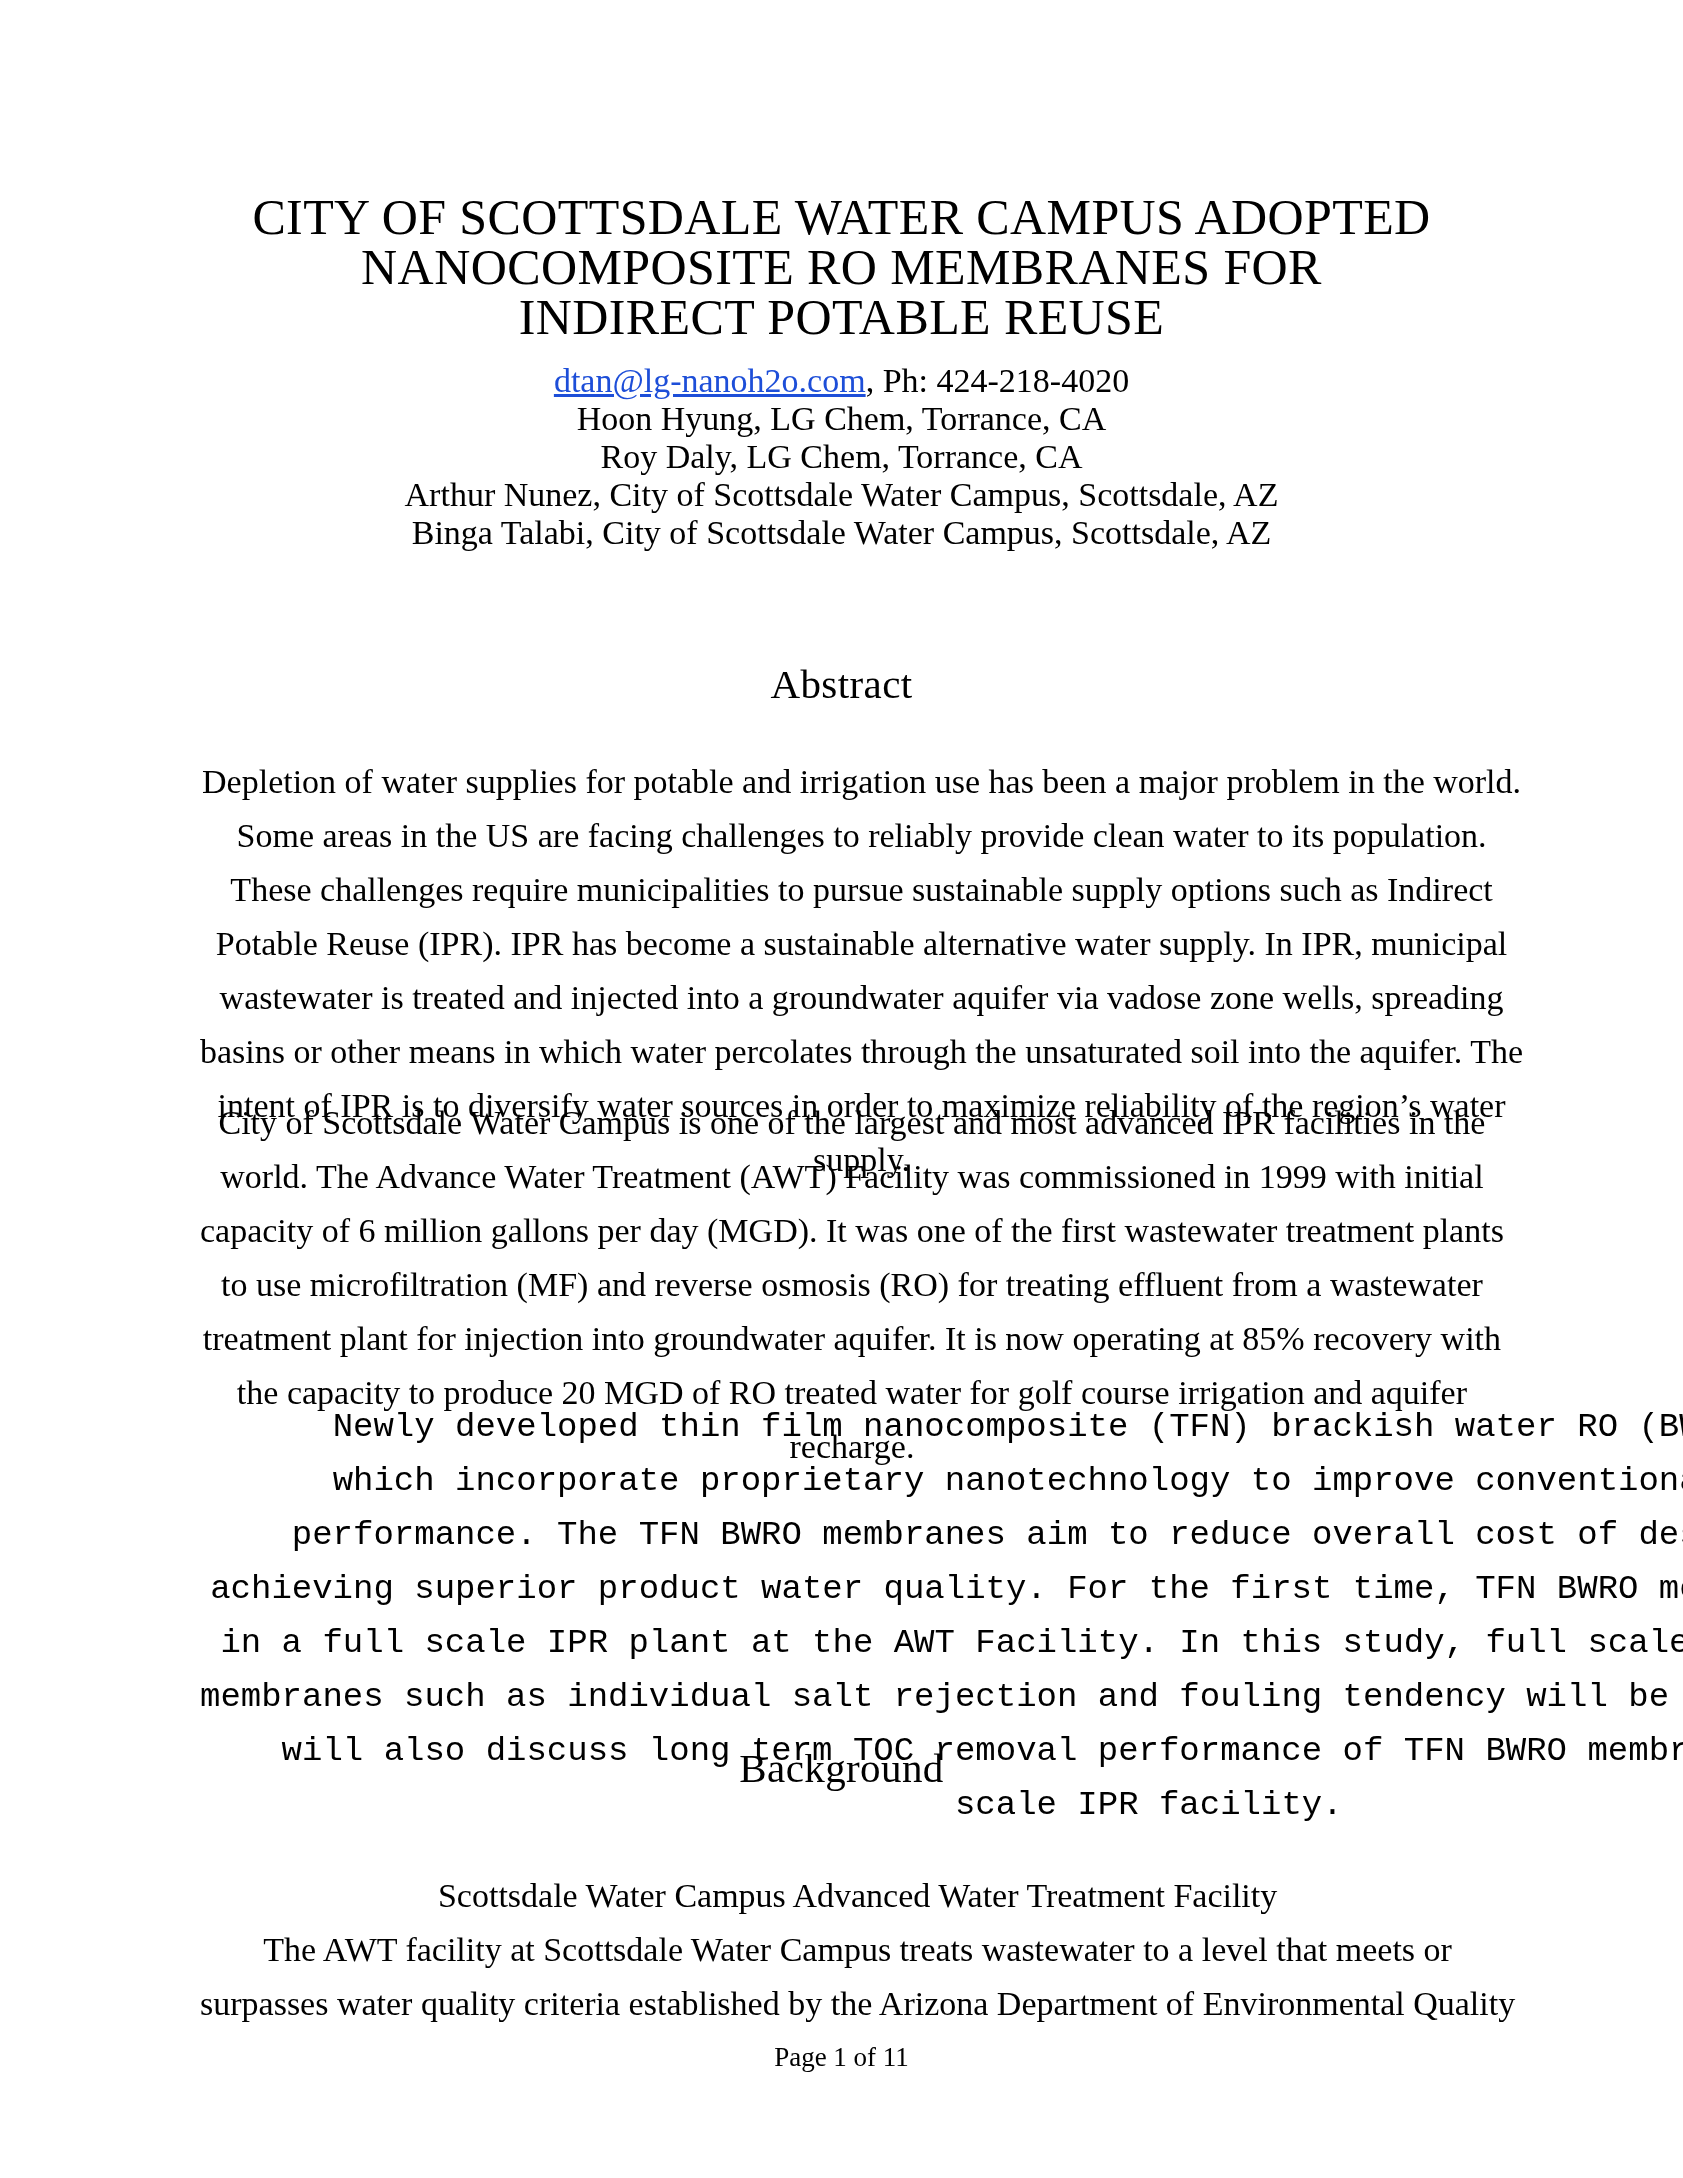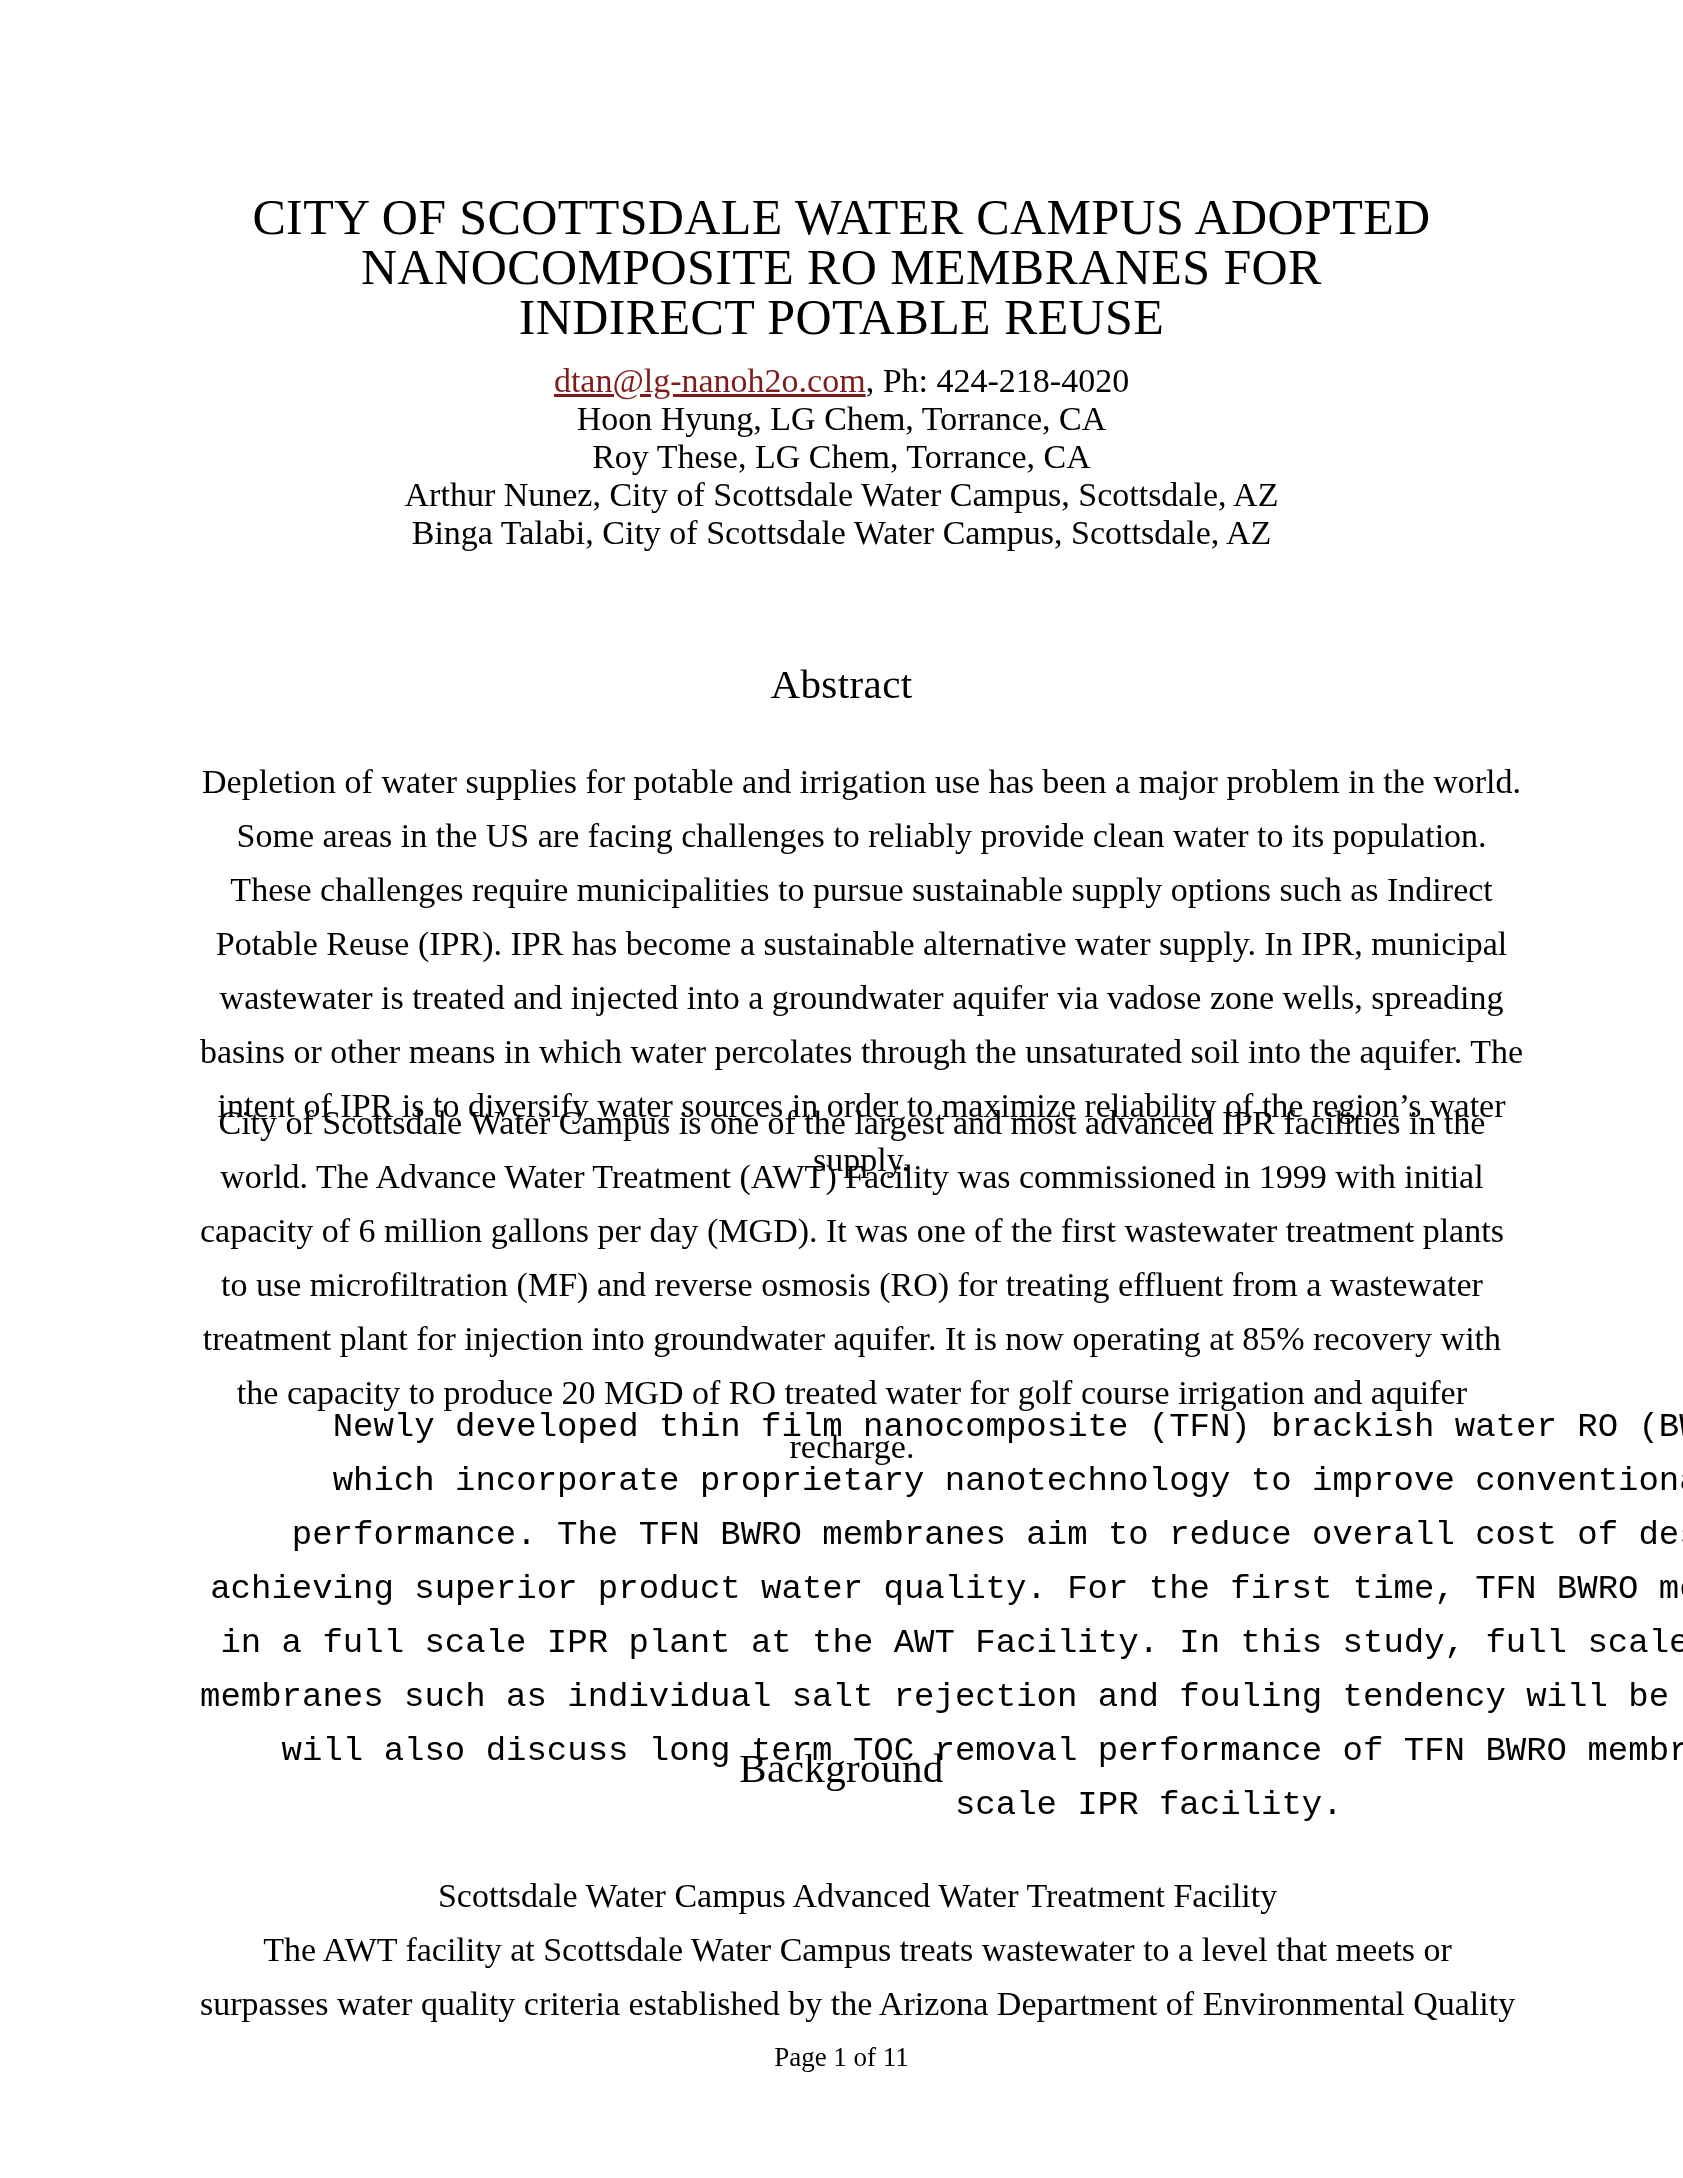--- a/index.html
+++ b/index.html
@@ -29,21 +29,21 @@
   .authors-block {
     position: absolute;
     top: 362px;
     left: 0;
     width: 1683px;
     font-size: 34px;
     line-height: 38px;
     text-align: center;
   }
   .email-link {
-    color: #7f1d1d;
+    color: #1d4ed8;
     text-decoration: underline;
     cursor: pointer;
   }
   .section-heading {
     position: absolute;
     left: 0;
     width: 1683px;
     font-size: 41px;
     line-height: 50px;
     letter-spacing: 0.4px;
@@ -82,21 +82,21 @@
     <div>CITY OF SCOTTSDALE WATER CAMPUS ADOPTED</div>
     <div>NANOCOMPOSITE RO MEMBRANES FOR</div>
     <div>INDIRECT POTABLE REUSE</div>
   </div>
 
   <div class="authors-block">
     <div>
       <span class="email-link">dtan@lg-nanoh2o.com</span><span>, Ph: 424-218-4020</span>
     </div>
     <div>Hoon Hyung, LG Chem, Torrance, CA</div>
-    <div>Roy These, LG Chem, Torrance, CA</div>
+    <div>Roy Daly, LG Chem, Torrance, CA</div>
     <div>Arthur Nunez, City of Scottsdale Water Campus, Scottsdale, AZ</div>
     <div>Binga Talabi, City of Scottsdale Water Campus, Scottsdale, AZ</div>
   </div>
 
   <div class="section-heading heading-abstract">Abstract</div>
 
   <div class="body-text para-1">Depletion of water supplies for potable and irrigation use has been a major problem in the world.
 Some areas in the US are facing challenges to reliably provide clean water to its population.
 These challenges require municipalities to pursue sustainable supply options such as Indirect
 Potable Reuse (IPR). IPR has become a sustainable alternative water supply. In IPR, municipal

